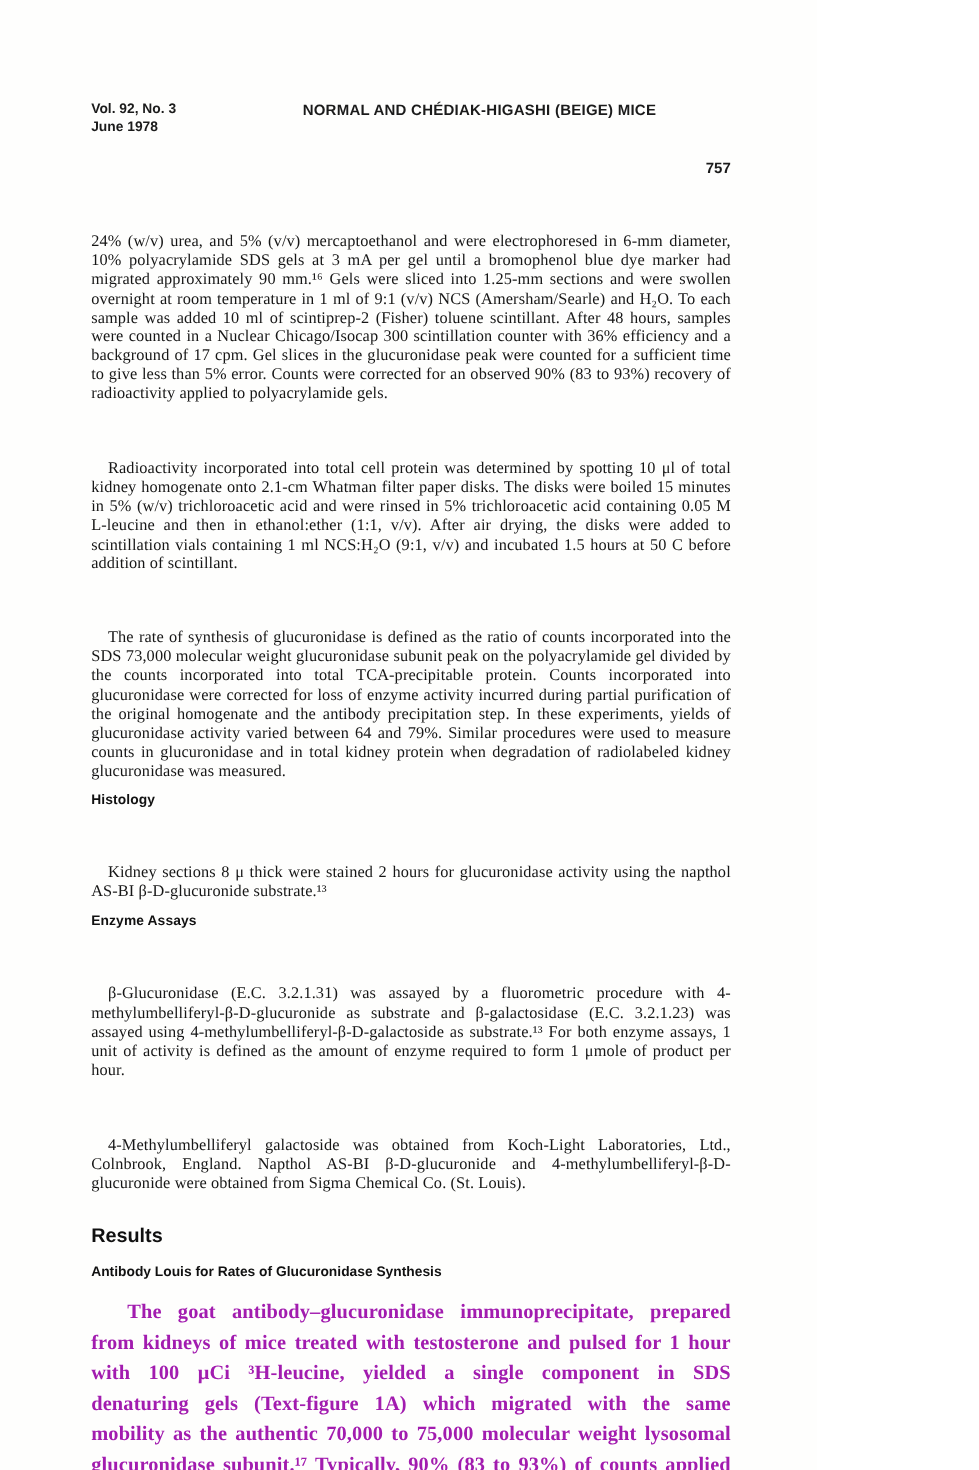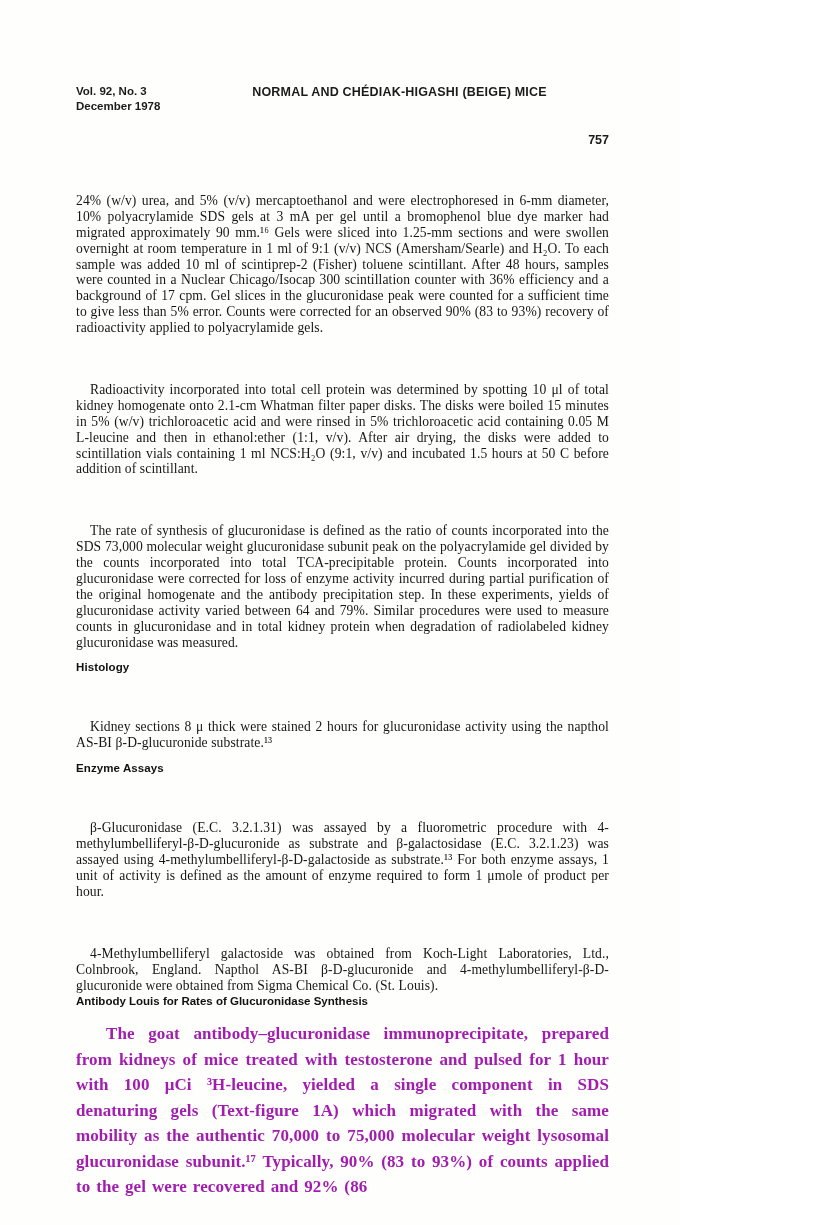--- a/index.html
+++ b/index.html
@@ -89,21 +89,21 @@
   }
 </style>
 </head>
 <body>
 
 <div class="page">
 
   <header class="page-header">
     <div class="header-left">
       <div>Vol. 92, No. 3</div>
-      <div>December 1978</div>
+      <div>June 1978</div>
     </div>
     <div class="header-title">NORMAL AND CHÉDIAK-HIGASHI (BEIGE) MICE</div>
     <div class="header-page">757</div>
   </header>
 
   <section class="methods">
     <p class="body-sm no-indent">24% (w/v) urea, and 5% (v/v) mercaptoethanol and were electrophoresed in 6-mm diameter, 10% polyacrylamide SDS gels at 3 mA per gel until a bromophenol blue dye marker had migrated approximately 90 mm.¹⁶ Gels were sliced into 1.25-mm sections and were swollen overnight at room temperature in 1 ml of 9:1 (v/v) NCS (Amersham/Searle) and H₂O. To each sample was added 10 ml of scintiprep-2 (Fisher) toluene scintillant. After 48 hours, samples were counted in a Nuclear Chicago/Isocap 300 scintillation counter with 36% efficiency and a background of 17 cpm. Gel slices in the glucuronidase peak were counted for a sufficient time to give less than 5% error. Counts were corrected for an observed 90% (83 to 93%) recovery of radioactivity applied to polyacrylamide gels.</p>
     <p class="body-sm">Radioactivity incorporated into total cell protein was determined by spotting 10 μl of total kidney homogenate onto 2.1-cm Whatman filter paper disks. The disks were boiled 15 minutes in 5% (w/v) trichloroacetic acid and were rinsed in 5% trichloroacetic acid containing 0.05 M L-leucine and then in ethanol:ether (1:1, v/v). After air drying, the disks were added to scintillation vials containing 1 ml NCS:H₂O (9:1, v/v) and incubated 1.5 hours at 50 C before addition of scintillant.</p>
     <p class="body-sm">The rate of synthesis of glucuronidase is defined as the ratio of counts incorporated into the SDS 73,000 molecular weight glucuronidase subunit peak on the polyacrylamide gel divided by the counts incorporated into total TCA-precipitable protein. Counts incorporated into glucuronidase were corrected for loss of enzyme activity incurred during partial purification of the original homogenate and the antibody precipitation step. In these experiments, yields of glucuronidase activity varied between 64 and 79%. Similar procedures were used to measure counts in glucuronidase and in total kidney protein when degradation of radiolabeled kidney glucuronidase was measured.</p>
   </section>
@@ -116,17 +116,18 @@
   <section class="subsection">
     <h3 class="sec-head">Enzyme Assays</h3>
     <p class="body-sm">β-Glucuronidase (E.C. 3.2.1.31) was assayed by a fluorometric procedure with 4-methylumbelliferyl-β-D-glucuronide as substrate and β-galactosidase (E.C. 3.2.1.23) was assayed using 4-methylumbelliferyl-β-D-galactoside as substrate.¹³ For both enzyme assays, 1 unit of activity is defined as the amount of enzyme required to form 1 μmole of product per hour.</p>
   </section>
 
   <section class="subsection">
     <p class="body-sm">4-Methylumbelliferyl galactoside was obtained from Koch-Light Laboratories, Ltd., Colnbrook, England. Napthol AS-BI β-D-glucuronide and 4-methylumbelliferyl-β-D-glucuronide were obtained from Sigma Chemical Co. (St. Louis).</p>
   </section>
 
   <section class="subsection">
+    <h2 class="results-head">Results</h2>
     <h4 class="sub-head">Antibody Louis for Rates of Glucuronidase Synthesis</h4>
     <p class="body-lg">The goat antibody–glucuronidase immunoprecipitate, prepared from kidneys of mice treated with testosterone and pulsed for 1 hour with 100 μCi ³H-leucine, yielded a single component in SDS denaturing gels (Text-figure 1A) which migrated with the same mobility as the authentic 70,000 to 75,000 molecular weight lysosomal glucuronidase subunit.¹⁷ Typically, 90% (83 to 93%) of counts applied to the gel were recovered and 92% (86</p>
   </section>
 
 </div>
 
 </body></html>

